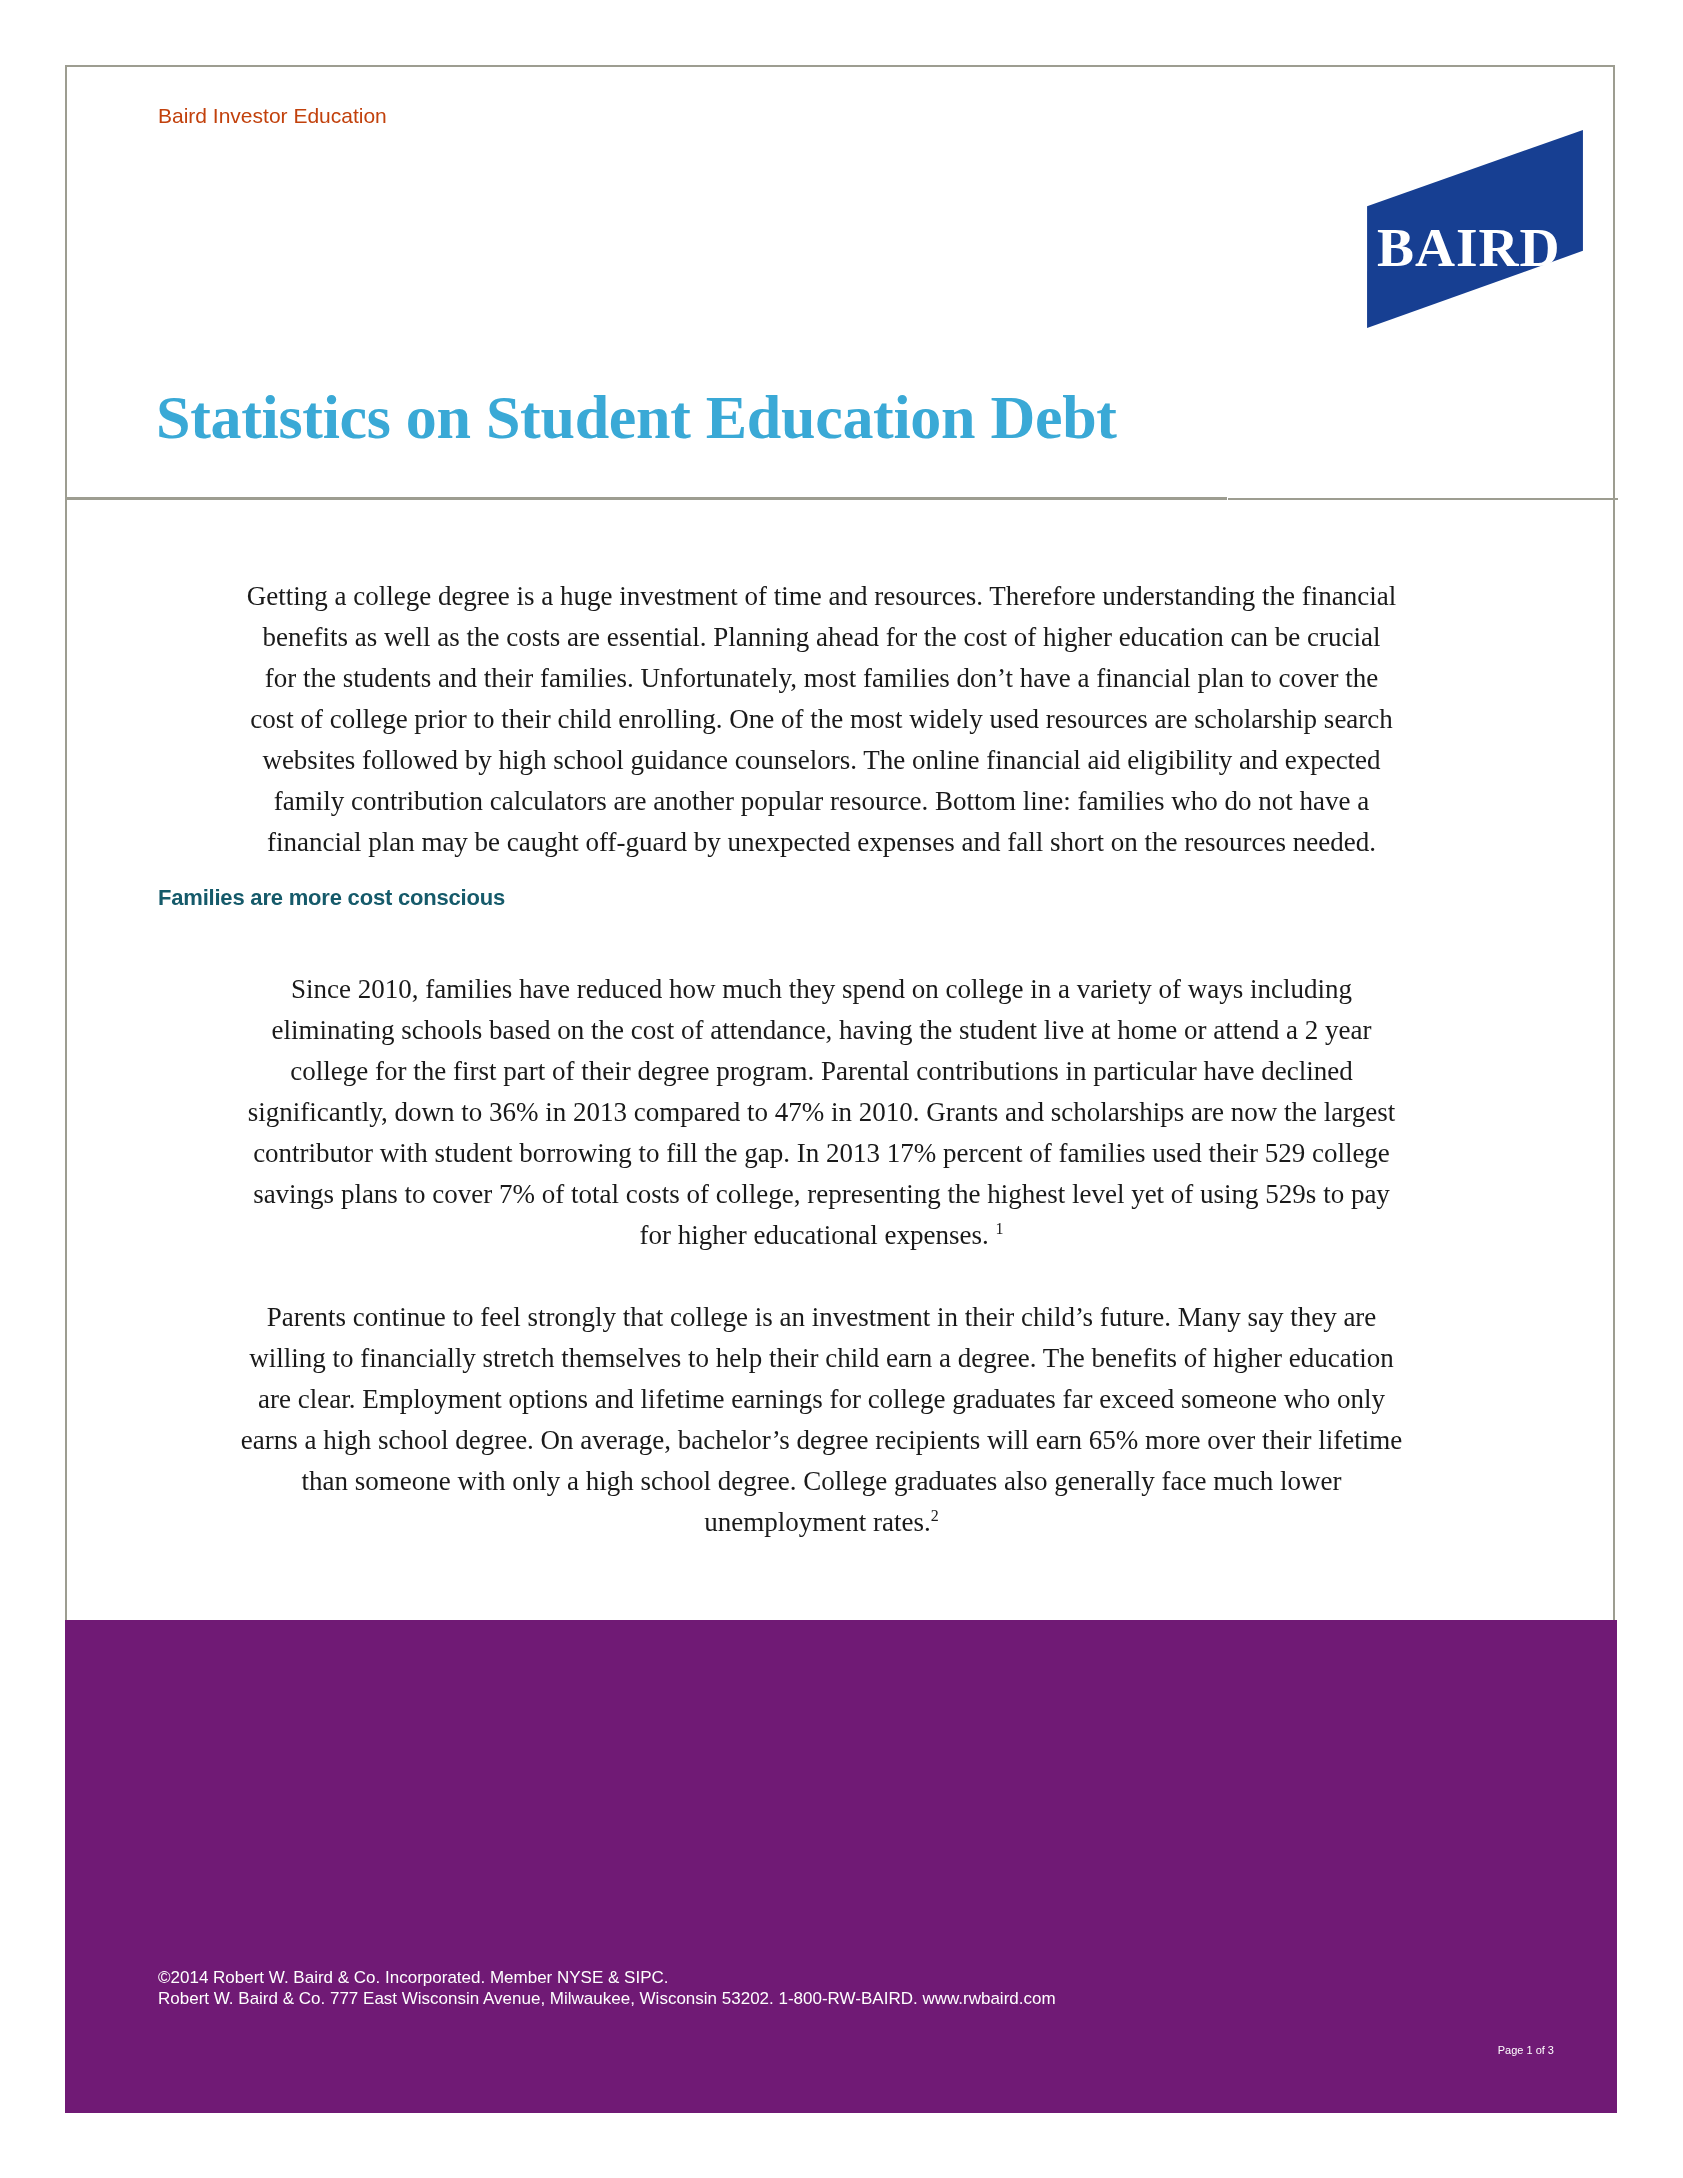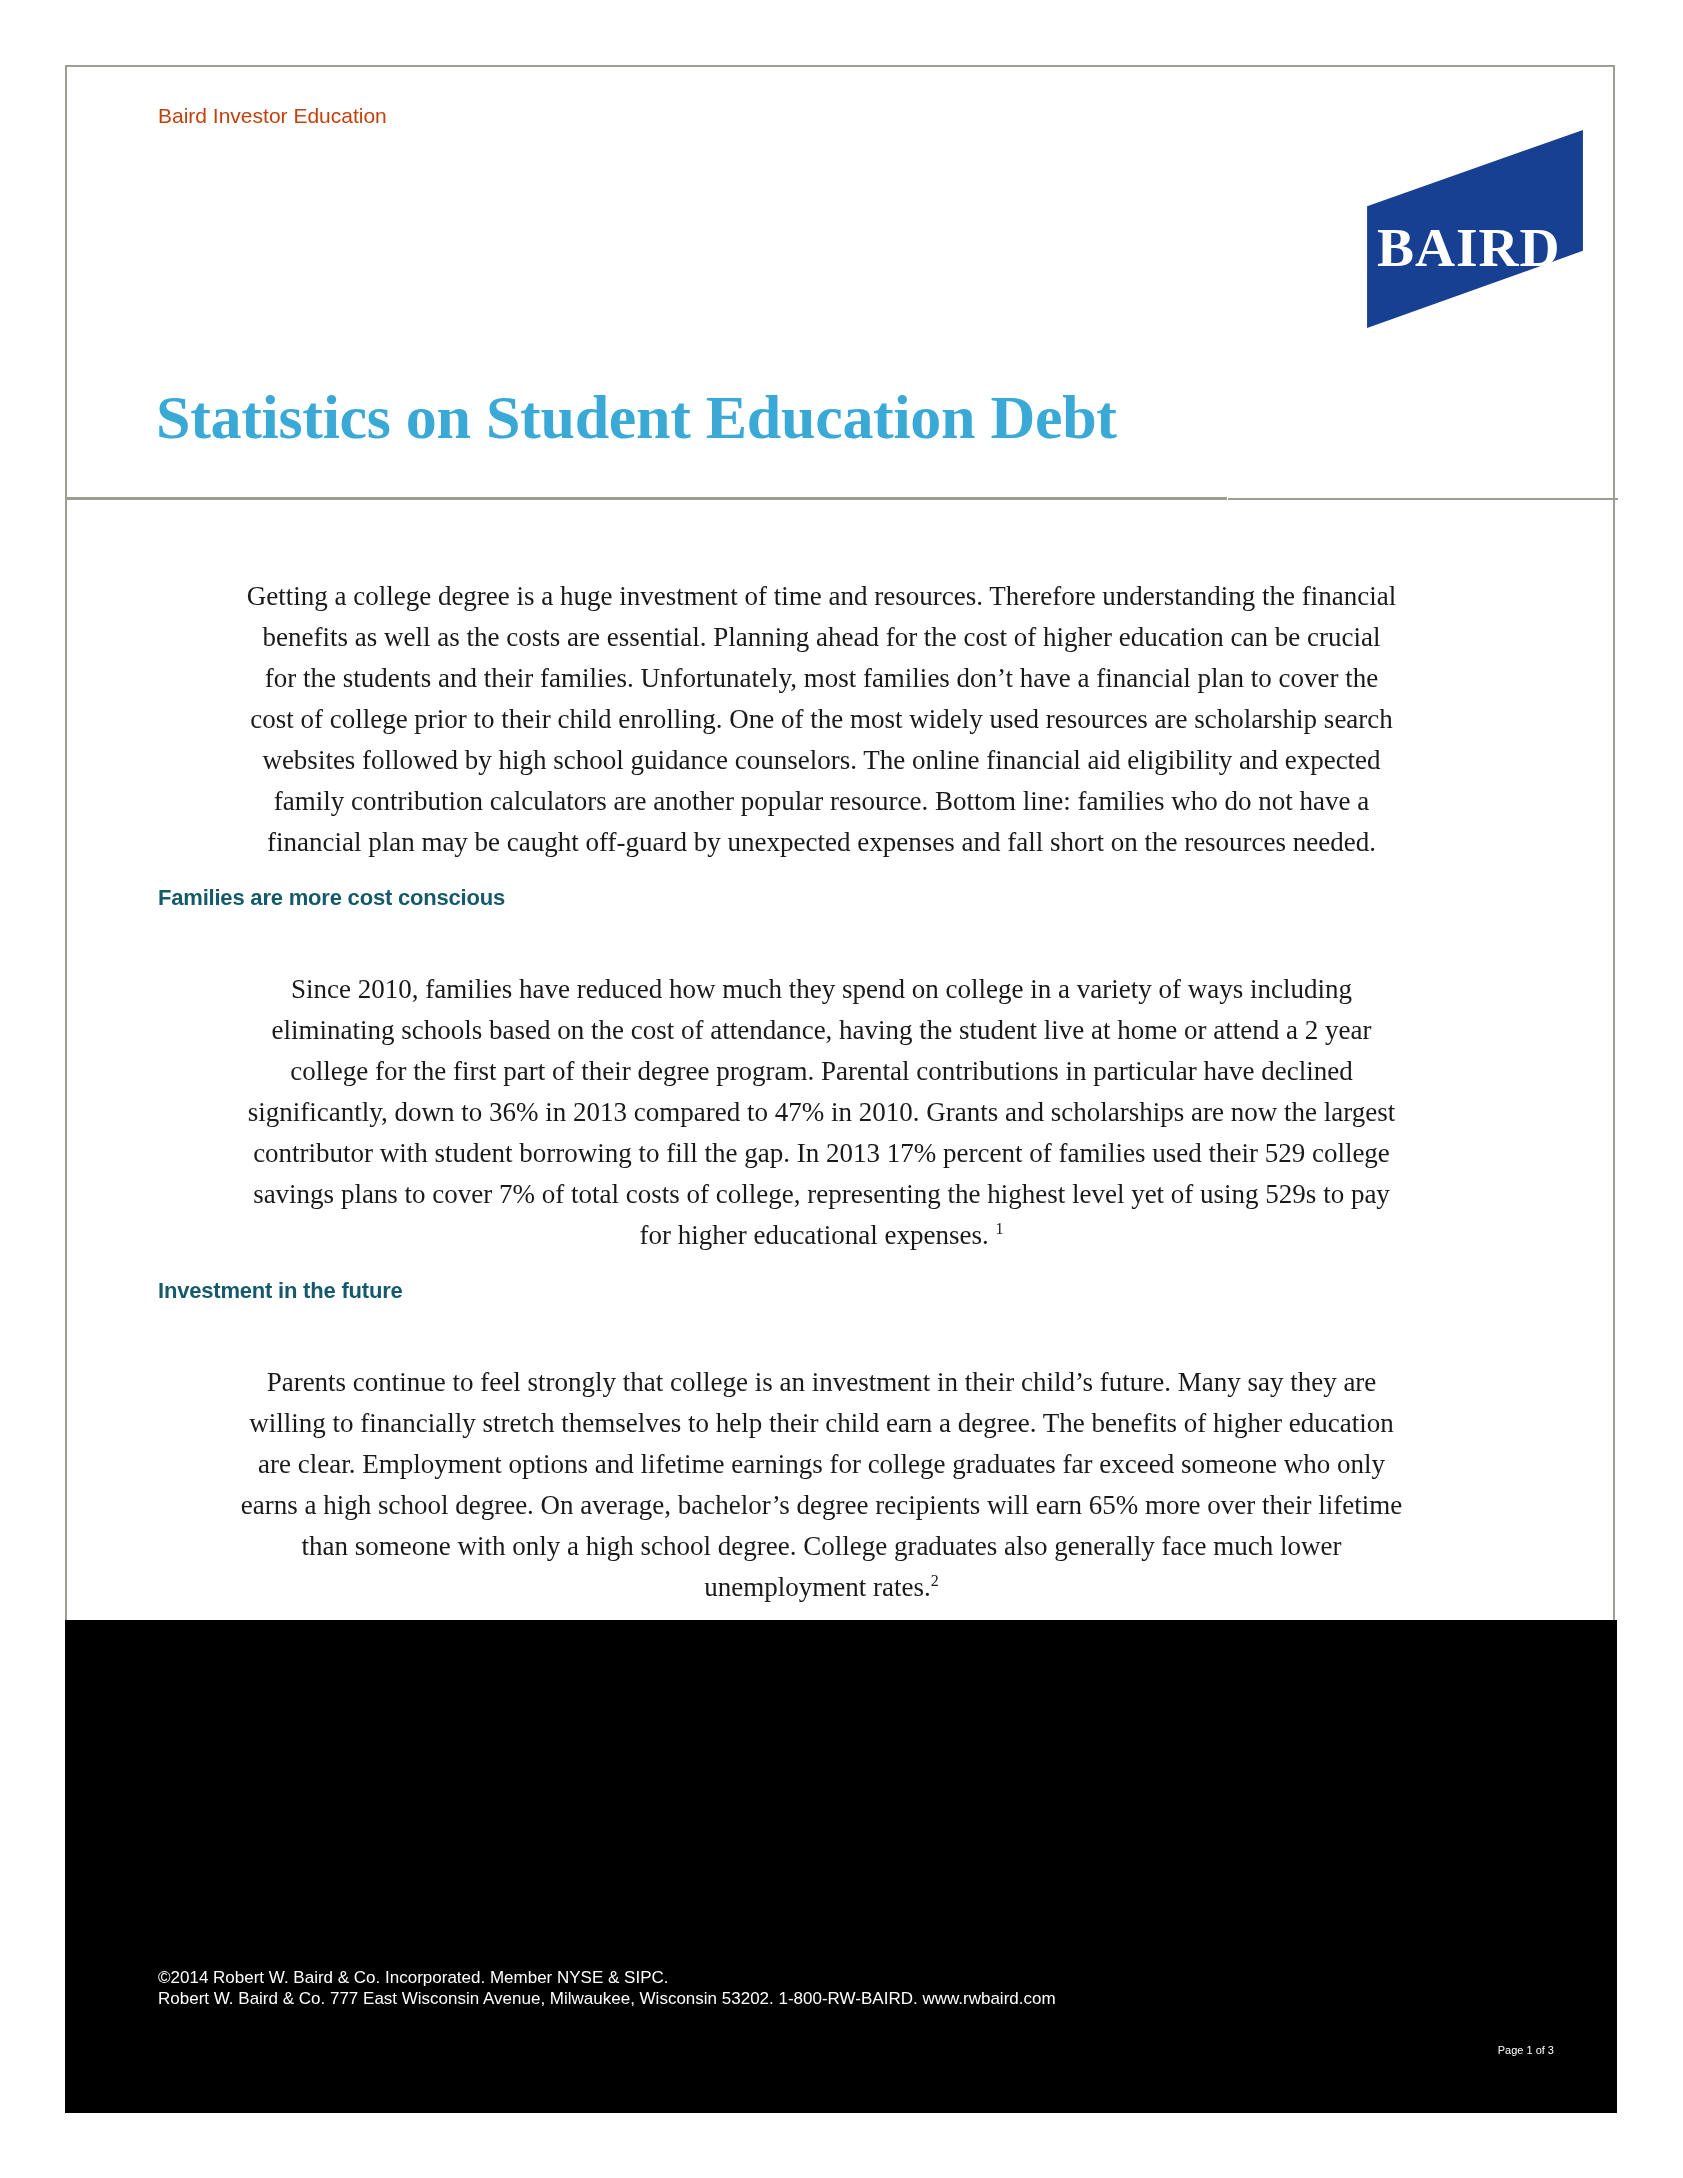--- a/index.html
+++ b/index.html
@@ -28,21 +28,21 @@
   }
   .para sup { font-size: 16px; line-height: 0; vertical-align: super; }
   .heading {
     font-family: "Liberation Sans", sans-serif; font-weight: bold; font-size: 22px;
     color: #155a6a; margin: 0; letter-spacing: -0.2px;
   }
   .h1 { margin-top: 22px; margin-bottom: 17px; }
   .h2 { margin-top: 22px; margin-bottom: 17px; }
   .footer {
     position: absolute; left: 65px; top: 1620px; width: 1552px; height: 493px;
-    background: #000000;
+    background: #701a75;
   }
   .footer-lines {
     position: absolute; left: 93px; top: 347px;
     font-family: "Liberation Sans", sans-serif; font-size: 17px; line-height: 21px; color: #ffffff;
   }
   .footer-lines div { white-space: nowrap; }
   .page-num {
     position: absolute; right: 63px; top: 424px;
     font-family: "Liberation Sans", sans-serif; font-size: 11px; color: #ffffff;
   }
@@ -67,21 +67,20 @@
 <div class="content">
   <p class="para">
     <span>Getting a college degree is a huge investment of time and resources. Therefore understanding the financial</span><br><span>benefits as well as the costs are essential. Planning ahead for the cost of higher education can be crucial</span><br><span>for the students and their families. Unfortunately, most families don’t have a financial plan to cover the</span><br><span>cost of college prior to their child enrolling. One of the most widely used resources are scholarship search</span><br><span>websites followed by high school guidance counselors. The online financial aid eligibility and expected</span><br><span>family contribution calculators are another popular resource. Bottom line: families who do not have a</span><br><span>financial plan may be caught off-guard by unexpected expenses and fall short on the resources needed.</span>
   </p>
 
   <h2 class="heading h1">Families are more cost conscious</h2>
   <p class="para">
     <span>Since 2010, families have reduced how much they spend on college in a variety of ways including</span><br><span>eliminating schools based on the cost of attendance, having the student live at home or attend a 2 year</span><br><span>college for the first part of their degree program. Parental contributions in particular have declined</span><br><span>significantly, down to 36% in 2013 compared to 47% in 2010. Grants and scholarships are now the largest</span><br><span>contributor with student borrowing to fill the gap. In 2013 17% percent of families used their 529 college</span><br><span>savings plans to cover 7% of total costs of college, representing the highest level yet of using 529s to pay</span><br><span>for higher educational expenses. </span><sup>1</sup>
   </p>
 
-  <h2 class="heading h2">Investment in the future</h2>
   <p class="para">
     <span>Parents continue to feel strongly that college is an investment in their child’s future. Many say they are</span><br><span>willing to financially stretch themselves to help their child earn a degree. The benefits of higher education</span><br><span>are clear. Employment options and lifetime earnings for college graduates far exceed someone who only</span><br><span>earns a high school degree. On average, bachelor’s degree recipients will earn 65% more over their lifetime</span><br><span>than someone with only a high school degree. College graduates also generally face much lower</span><br><span>unemployment rates.</span><sup>2</sup>
   </p>
 </div>
 
 <div class="footer">
   <div class="footer-lines">
     <div>©2014 Robert W. Baird &amp; Co. Incorporated. Member NYSE &amp; SIPC.</div>
     <div>Robert W. Baird &amp; Co. 777 East Wisconsin Avenue, Milwaukee, Wisconsin 53202. 1-800-RW-BAIRD. www.rwbaird.com</div>
   </div>

